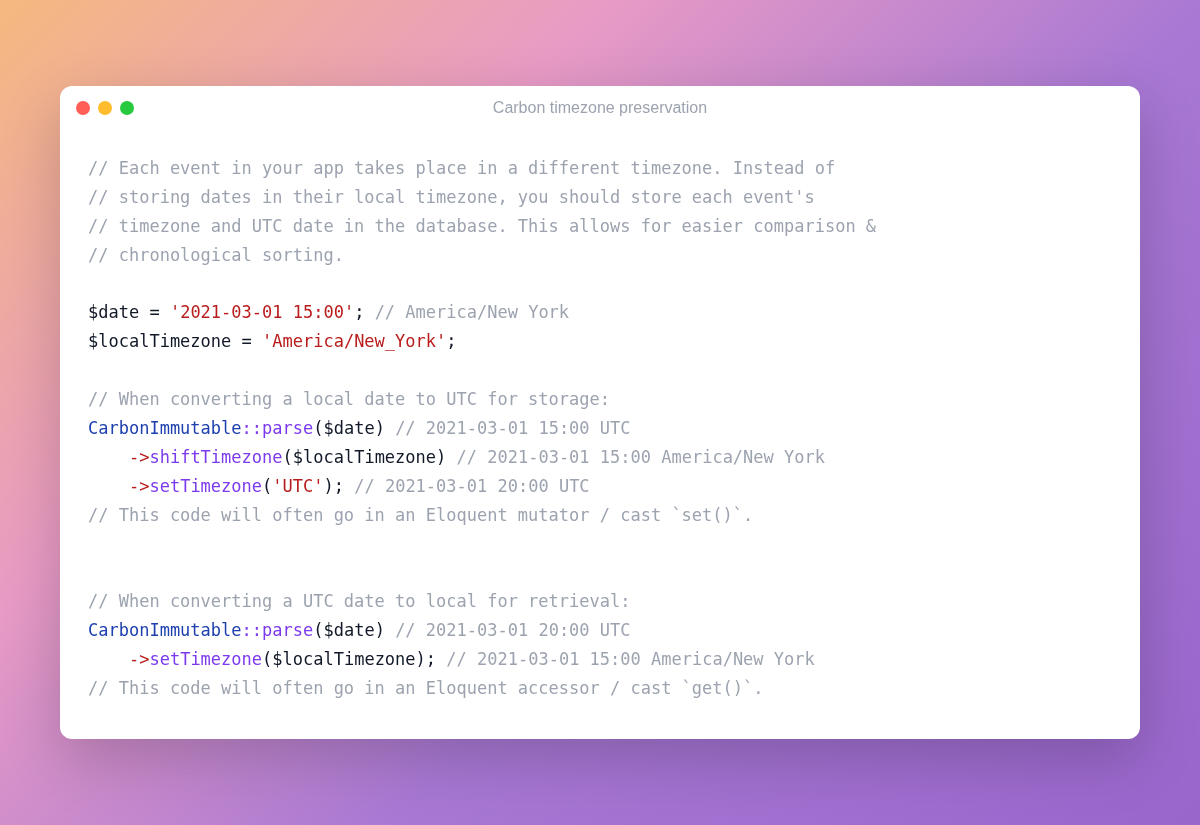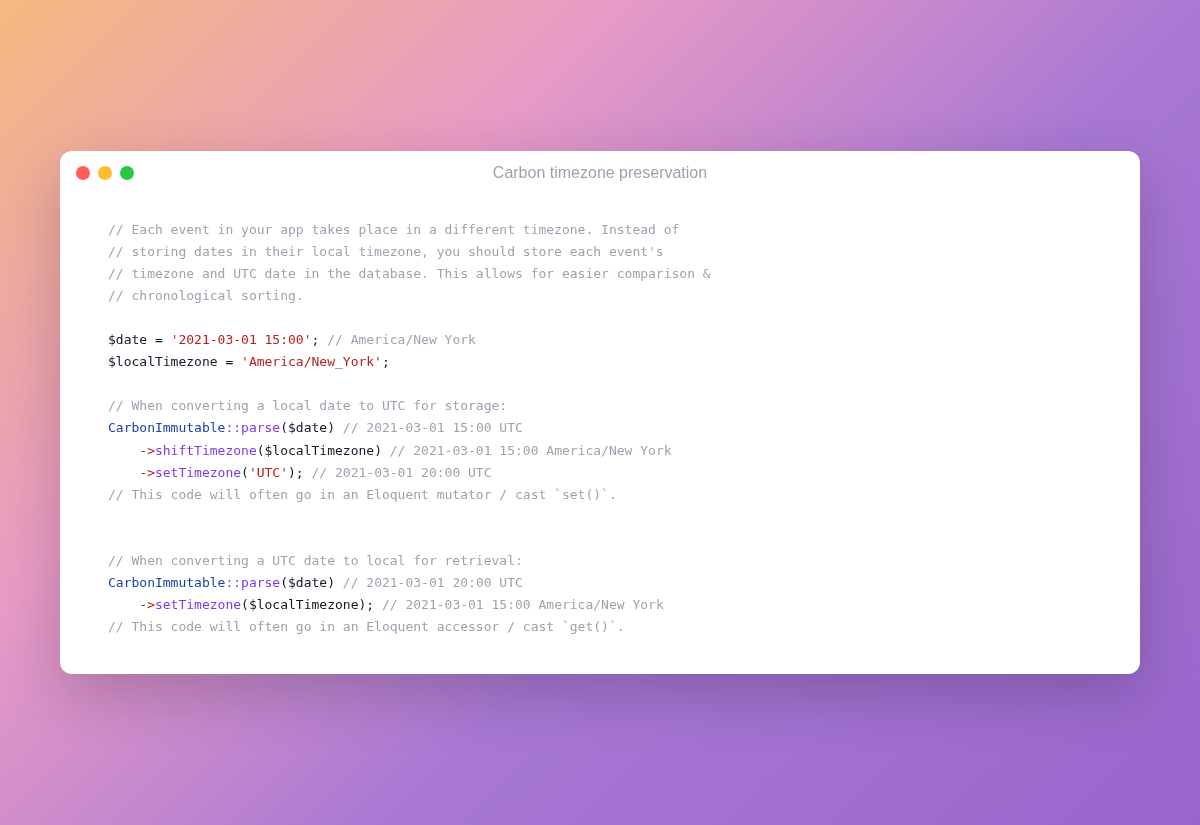--- a/index.html
+++ b/index.html
@@ -47,26 +47,25 @@
       left: 0;
       right: 0;
       text-align: center;
       color: #9ca3af;
       font-size: 16px;
       font-family: -apple-system, BlinkMacSystemFont, "Segoe UI", sans-serif;
       pointer-events: none;
     }
     .code-area {
       padding: 24px 28px 36px 28px;
-      font-size: 13px;
+      font-size: 17px;
       line-height: 1.7;
       white-space: pre;
       color: #111827;
       overflow-x: auto;
-      margin-left: 20px;
     }
     .tok-comment { color: #9ca3af; }
     .tok-var { color: #111827; }
     .tok-op { color: #111827; }
     .tok-string { color: #b91c1c; }
     .tok-punct { color: #111827; }
     .tok-class { color: #1e40af; }
     .tok-scope { color: #7c3aed; }
     .tok-func { color: #7c3aed; }
     .tok-arrow { color: #b91c1c; }

